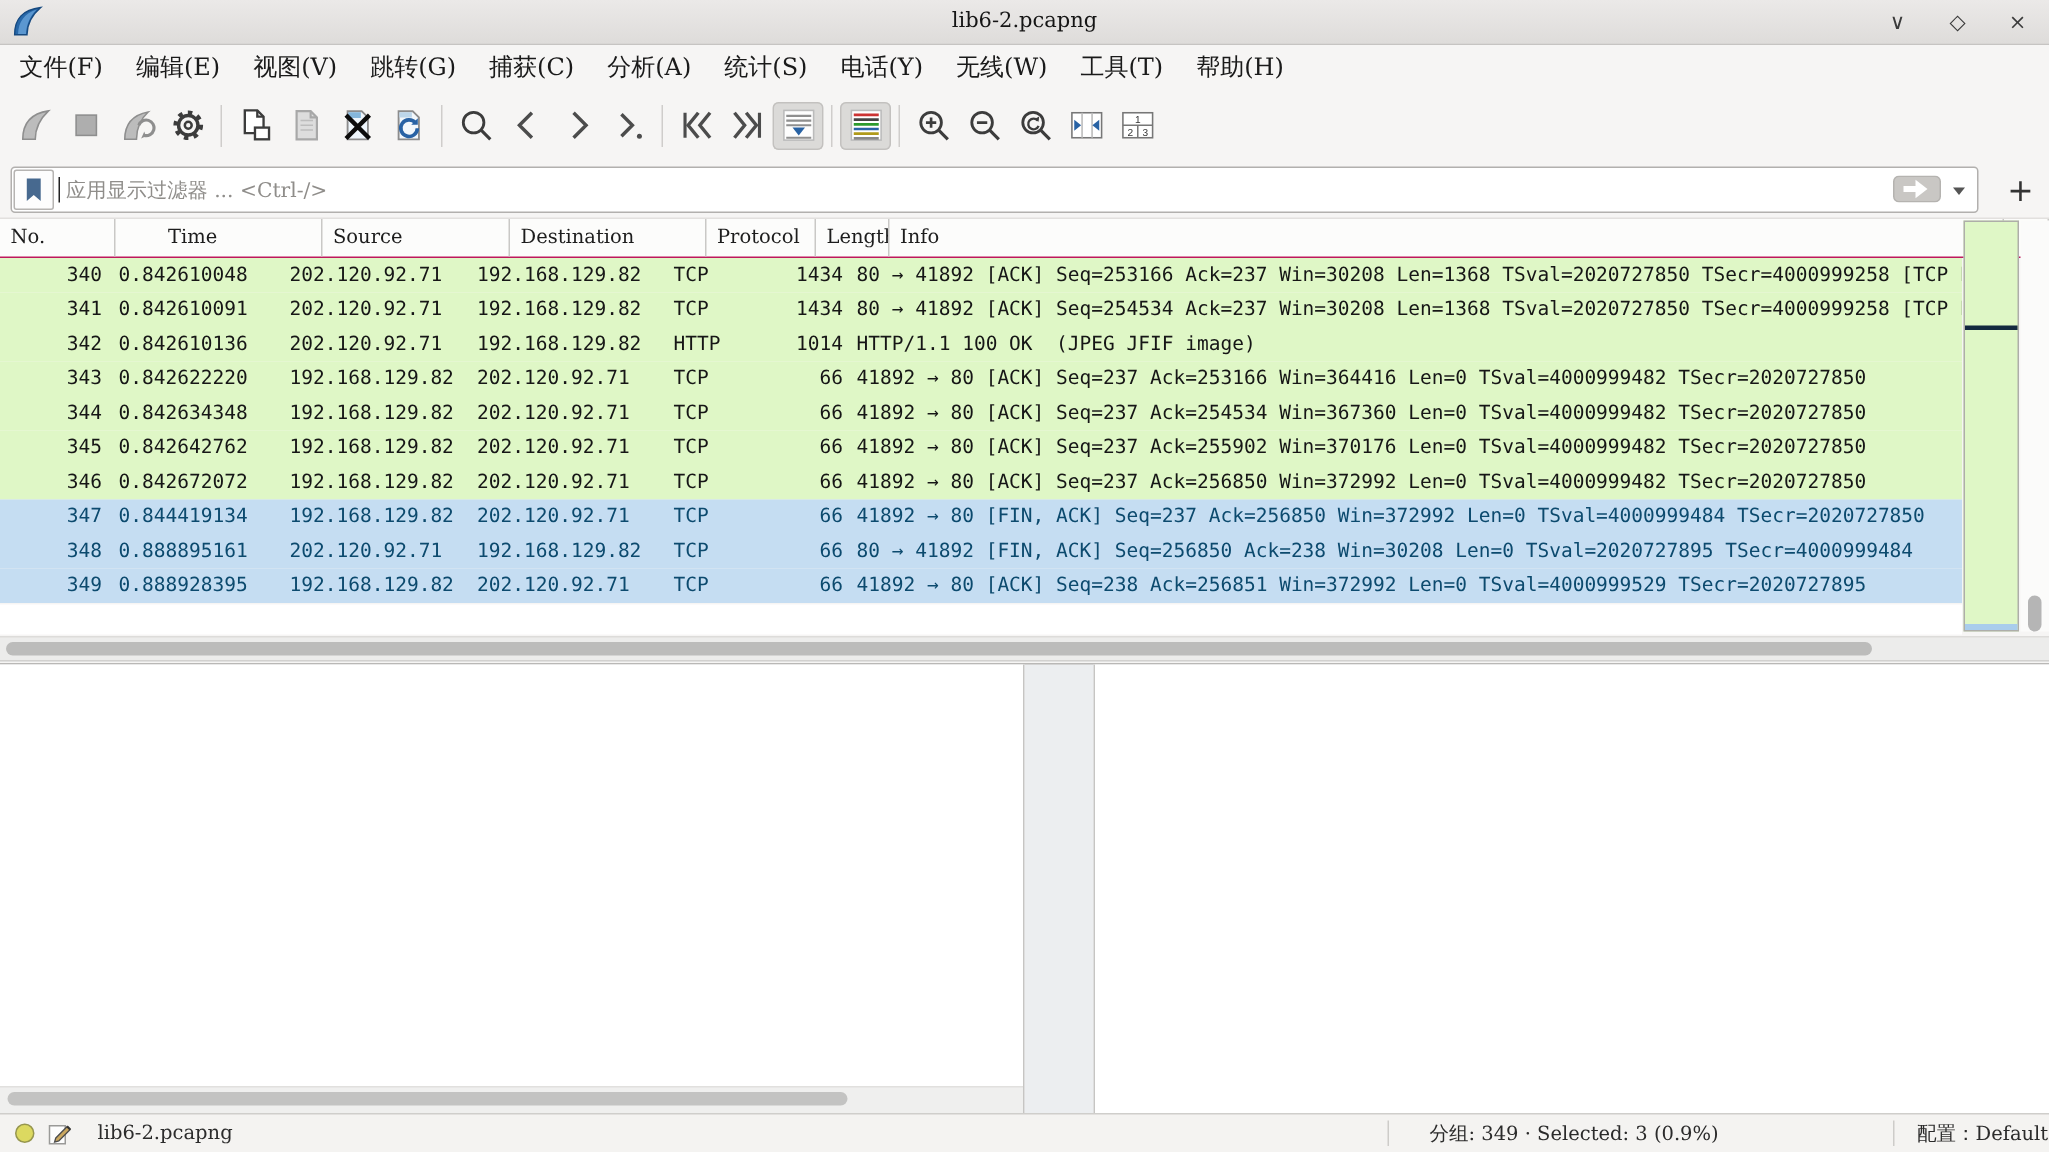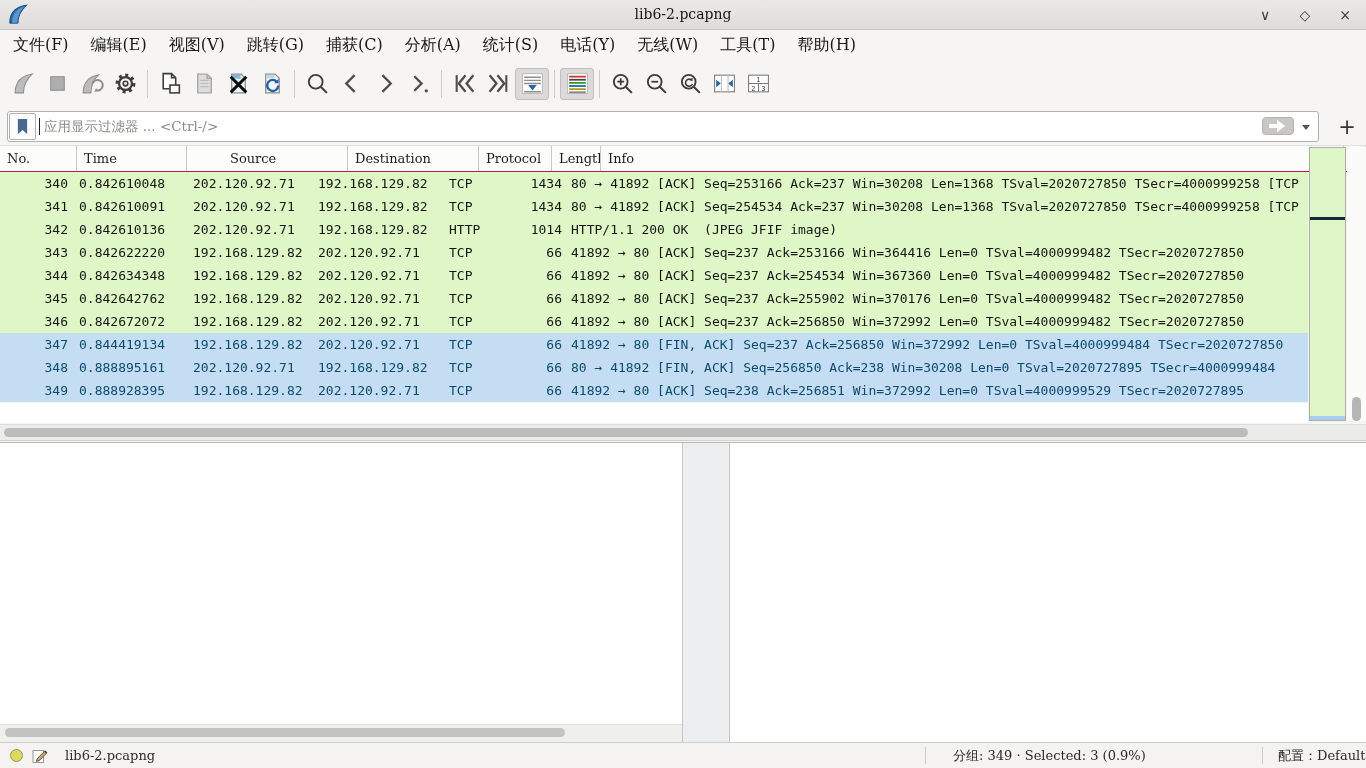--- a/index.html
+++ b/index.html
@@ -296,33 +296,33 @@
         <path d="M7 9h10" stroke="#fff" stroke-width="4"></path>
         <path d="M15 2.8 23 9l-8 6.2Z" fill="#fff"></path>
       </svg>
       <span class="dd-caret"></span>
     </div>
     <div class="filter-add">+</div>
   </div>
 
   <div class="pl-header" id="plheader">
       <div class="pl-h-cell" style="width: 77px;">No.</div>
-      <div class="pl-h-cell" style="width: 110px;">Time</div>
-      <div class="pl-h-cell" style="width: 125px; margin-left: 36px;">Source</div>
+      <div class="pl-h-cell" style="width: 110px; margin-left: 28px;">Time</div>
+      <div class="pl-h-cell" style="width: 125px;">Source</div>
       <div class="pl-h-cell" style="width: 131px;">Destination</div>
       <div class="pl-h-cell" style="width: 73px;">Protocol</div>
       <div class="pl-h-cell" style="width: 49px;">Length</div>
       <div class="pl-h-cell" style="width: 743px;">Info</div>
       <div class="pl-h-fill"></div>
     </div>
 
   <div class="pl-rows" id="plrows">
       <div class="prow"><div class="pc pc-no">340</div><div class="pc pc-time">0.842610048</div><div class="pc pc-source">202.120.92.71</div><div class="pc pc-destination">192.168.129.82</div><div class="pc pc-protocol">TCP</div><div class="pc pc-length">1434</div><div class="pc pc-info">80 → 41892 [ACK] Seq=253166 Ack=237 Win=30208 Len=1368 TSval=2020727850 TSecr=4000999258 [TCP P</div></div>
       <div class="prow"><div class="pc pc-no">341</div><div class="pc pc-time">0.842610091</div><div class="pc pc-source">202.120.92.71</div><div class="pc pc-destination">192.168.129.82</div><div class="pc pc-protocol">TCP</div><div class="pc pc-length">1434</div><div class="pc pc-info">80 → 41892 [ACK] Seq=254534 Ack=237 Win=30208 Len=1368 TSval=2020727850 TSecr=4000999258 [TCP P</div></div>
-      <div class="prow"><div class="pc pc-no">342</div><div class="pc pc-time">0.842610136</div><div class="pc pc-source">202.120.92.71</div><div class="pc pc-destination">192.168.129.82</div><div class="pc pc-protocol">HTTP</div><div class="pc pc-length">1014</div><div class="pc pc-info">HTTP/1.1 200 OK  (JPEG JFIF image)</div></div>
+      <div class="prow"><div class="pc pc-no">342</div><div class="pc pc-time">0.842610136</div><div class="pc pc-source">202.120.92.71</div><div class="pc pc-destination">192.168.129.82</div><div class="pc pc-protocol">HTTP</div><div class="pc pc-length">1014</div><div class="pc pc-info">HTTP/1.1 100 OK  (JPEG JFIF image)</div></div>
       <div class="prow"><div class="pc pc-no">343</div><div class="pc pc-time">0.842622220</div><div class="pc pc-source">192.168.129.82</div><div class="pc pc-destination">202.120.92.71</div><div class="pc pc-protocol">TCP</div><div class="pc pc-length">66</div><div class="pc pc-info">41892 → 80 [ACK] Seq=237 Ack=253166 Win=364416 Len=0 TSval=4000999482 TSecr=2020727850</div></div>
       <div class="prow"><div class="pc pc-no">344</div><div class="pc pc-time">0.842634348</div><div class="pc pc-source">192.168.129.82</div><div class="pc pc-destination">202.120.92.71</div><div class="pc pc-protocol">TCP</div><div class="pc pc-length">66</div><div class="pc pc-info">41892 → 80 [ACK] Seq=237 Ack=254534 Win=367360 Len=0 TSval=4000999482 TSecr=2020727850</div></div>
       <div class="prow"><div class="pc pc-no">345</div><div class="pc pc-time">0.842642762</div><div class="pc pc-source">192.168.129.82</div><div class="pc pc-destination">202.120.92.71</div><div class="pc pc-protocol">TCP</div><div class="pc pc-length">66</div><div class="pc pc-info">41892 → 80 [ACK] Seq=237 Ack=255902 Win=370176 Len=0 TSval=4000999482 TSecr=2020727850</div></div>
       <div class="prow"><div class="pc pc-no">346</div><div class="pc pc-time">0.842672072</div><div class="pc pc-source">192.168.129.82</div><div class="pc pc-destination">202.120.92.71</div><div class="pc pc-protocol">TCP</div><div class="pc pc-length">66</div><div class="pc pc-info">41892 → 80 [ACK] Seq=237 Ack=256850 Win=372992 Len=0 TSval=4000999482 TSecr=2020727850</div></div>
       <div class="prow selected"><div class="pc pc-no">347</div><div class="pc pc-time">0.844419134</div><div class="pc pc-source">192.168.129.82</div><div class="pc pc-destination">202.120.92.71</div><div class="pc pc-protocol">TCP</div><div class="pc pc-length">66</div><div class="pc pc-info">41892 → 80 [FIN, ACK] Seq=237 Ack=256850 Win=372992 Len=0 TSval=4000999484 TSecr=2020727850</div></div>
       <div class="prow selected"><div class="pc pc-no">348</div><div class="pc pc-time">0.888895161</div><div class="pc pc-source">202.120.92.71</div><div class="pc pc-destination">192.168.129.82</div><div class="pc pc-protocol">TCP</div><div class="pc pc-length">66</div><div class="pc pc-info">80 → 41892 [FIN, ACK] Seq=256850 Ack=238 Win=30208 Len=0 TSval=2020727895 TSecr=4000999484</div></div>
       <div class="prow selected"><div class="pc pc-no">349</div><div class="pc pc-time">0.888928395</div><div class="pc pc-source">192.168.129.82</div><div class="pc pc-destination">202.120.92.71</div><div class="pc pc-protocol">TCP</div><div class="pc pc-length">66</div><div class="pc pc-info">41892 → 80 [ACK] Seq=238 Ack=256851 Win=372992 Len=0 TSval=4000999529 TSecr=2020727895</div></div>
     </div>
   <div class="list-white"></div>
 

